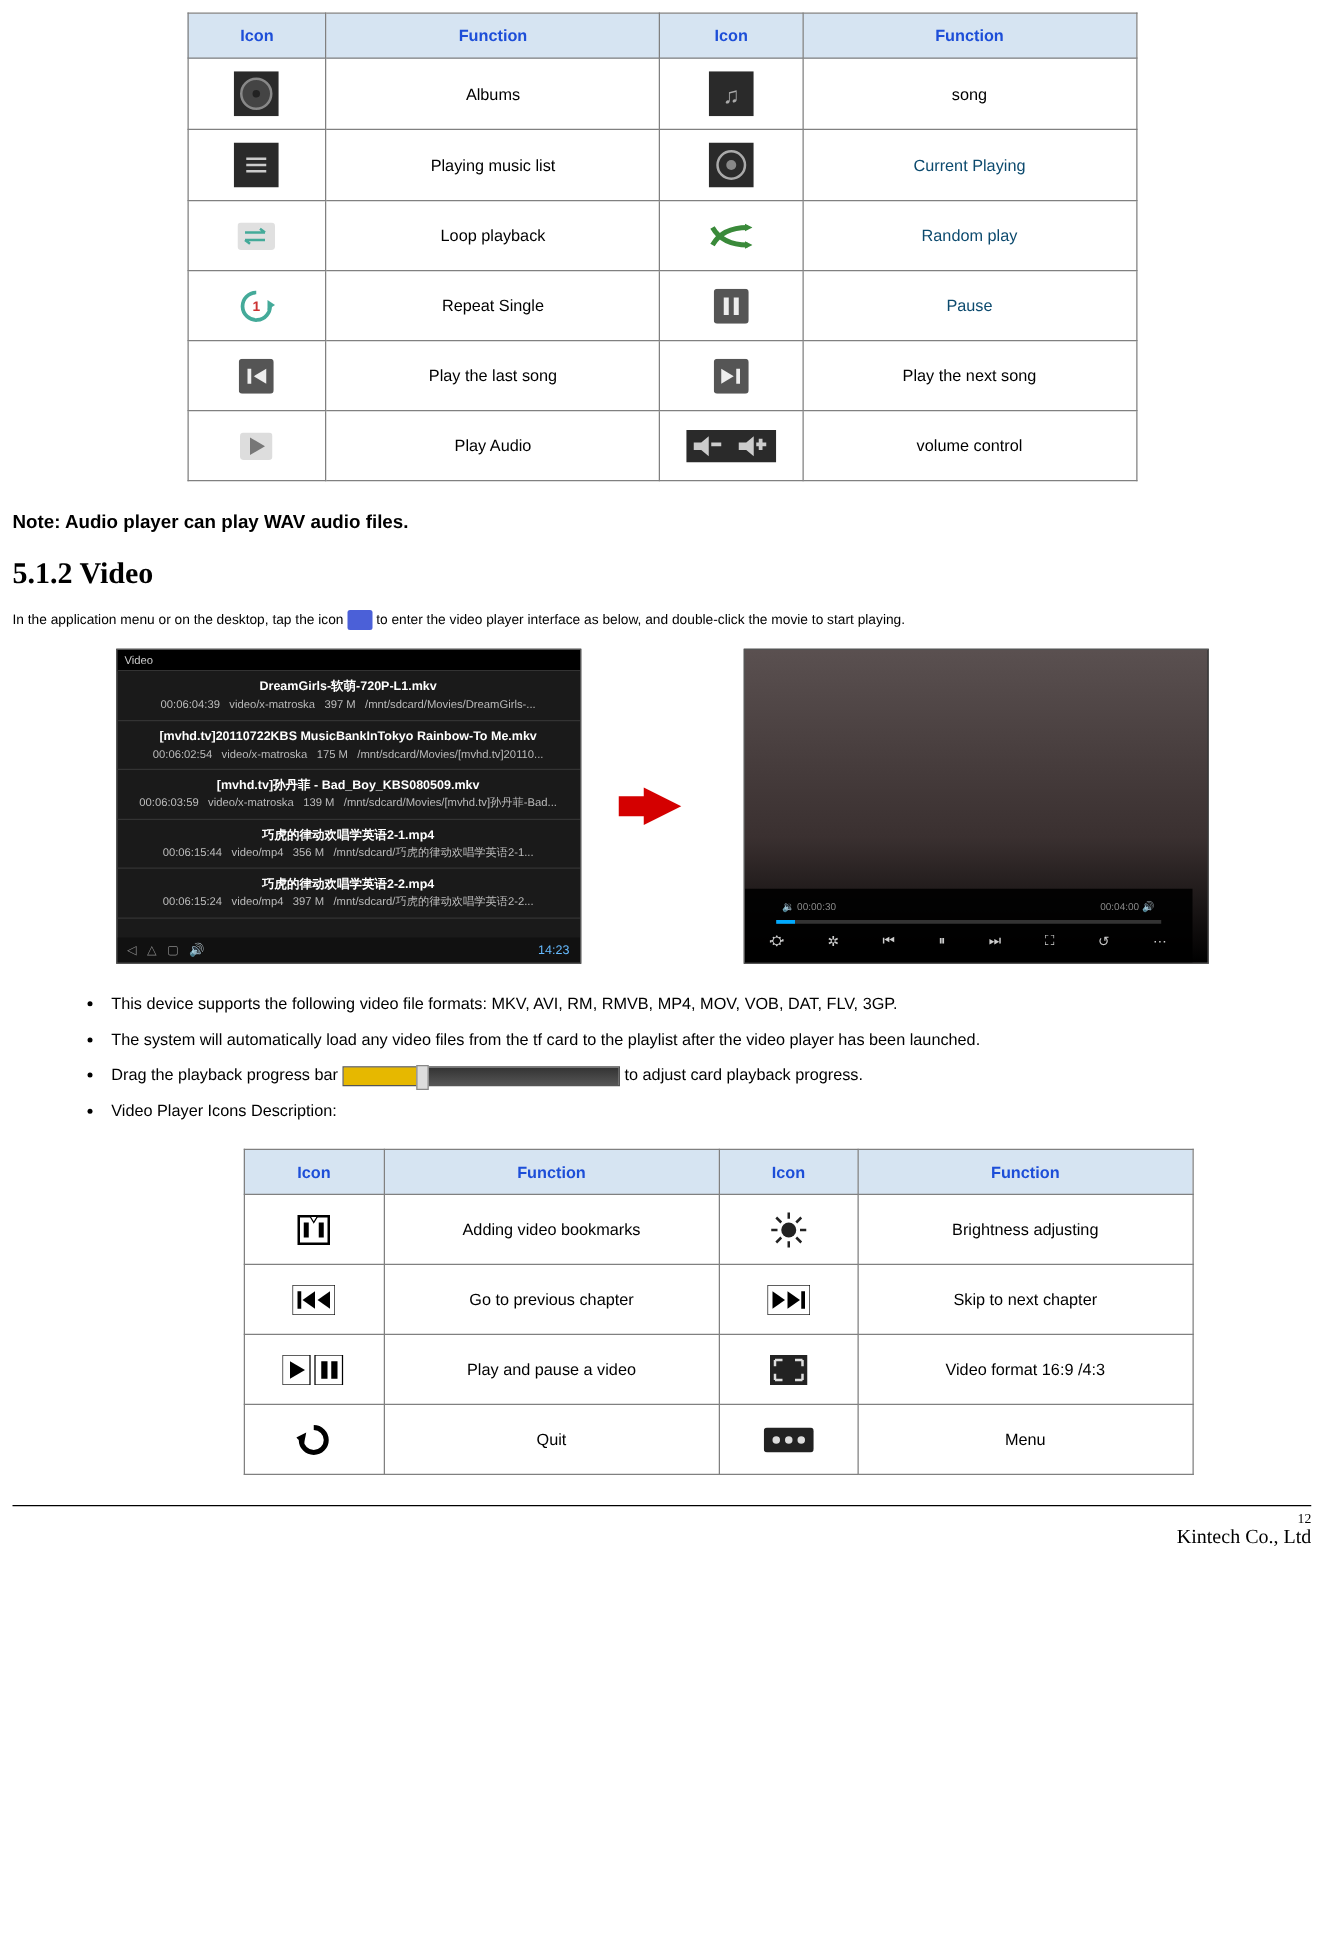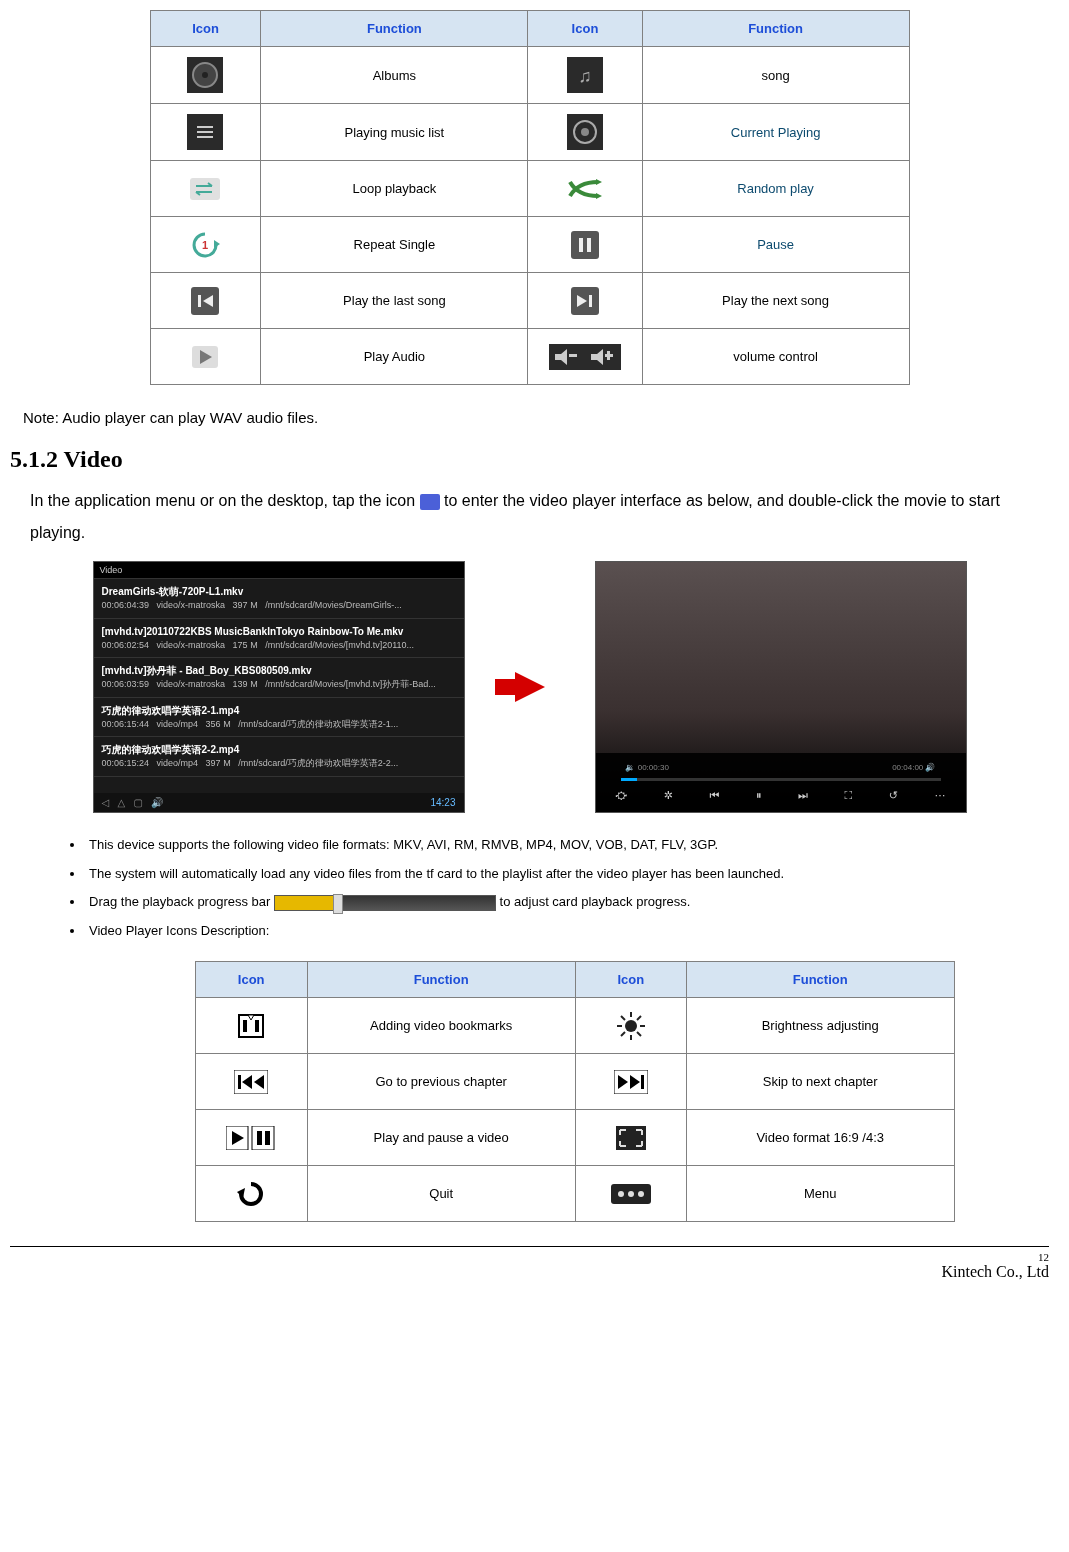--- a/index.html
+++ b/index.html
@@ -42,36 +42,35 @@
   .icon-table .icon-col { width: 100px; }
   .icon-table .func-col { width: 270px; }
   .icon-cell {
     display: flex;
     align-items: center;
     justify-content: center;
     min-height: 35px;
   }
   .icon-cell svg { display: block; }
   .note {
-    font-weight: normal;
+    font-weight: bold;
     font-size: 15px;
-    margin: 6px 0 20px 13px;
+    margin: 6px 0 20px 0;
   }
   .red-text { color: #0c4a6e; }
   h2.section {
     font-family: "Times New Roman", serif;
     font-size: 24px;
     font-weight: bold;
     margin: 12px 0 12px 0;
   }
   .paragraph {
-    font-size: 16px;
+    font-size: 11px;
     line-height: 2.0;
     margin-bottom: 8px;
-    margin-left: 20px;
   }
   .screens {
     display: flex;
     align-items: center;
     justify-content: center;
     gap: 40px;
     margin: 12px 0 18px 0;
   }
   .screenshot {
     width: 370px;
@@ -94,20 +93,21 @@
     left: -50px; top: -8px;
     width: 22px; height: 16px;
     background: #d40000;
   }
   .video-list-row {
     padding: 6px 8px;
     border-bottom: 1px solid #333;
     color: #bbb;
     font-size: 9px;
     line-height: 1.4;
+    text-align: center;
   }
   .video-list-row .title { color: #fff; font-size: 10px; font-weight: bold; }
   .screenshot-topbar {
     background: #000;
     color: #ccc;
     font-size: 9px;
     padding: 3px 6px;
     border-bottom: 1px solid #333;
   }
   .screenshot-botbar {
@@ -116,21 +116,21 @@
     background: #111;
     color: #6bf;
     font-size: 10px;
     padding: 4px 8px;
     display: flex;
     justify-content: space-between;
     align-items: center;
   }
   .player-ui {
     position: absolute;
-    bottom: 0; left:0; right:0;
+    bottom: 0; left:0; right:12px;
     background: rgba(0,0,0,0.9);
     color: #ccc;
     font-size: 9px;
     padding: 10px 0;
   }
   .player-time {
     display: flex;
     justify-content: space-between;
     padding: 0 30px 6px 30px;
     color: #888;

